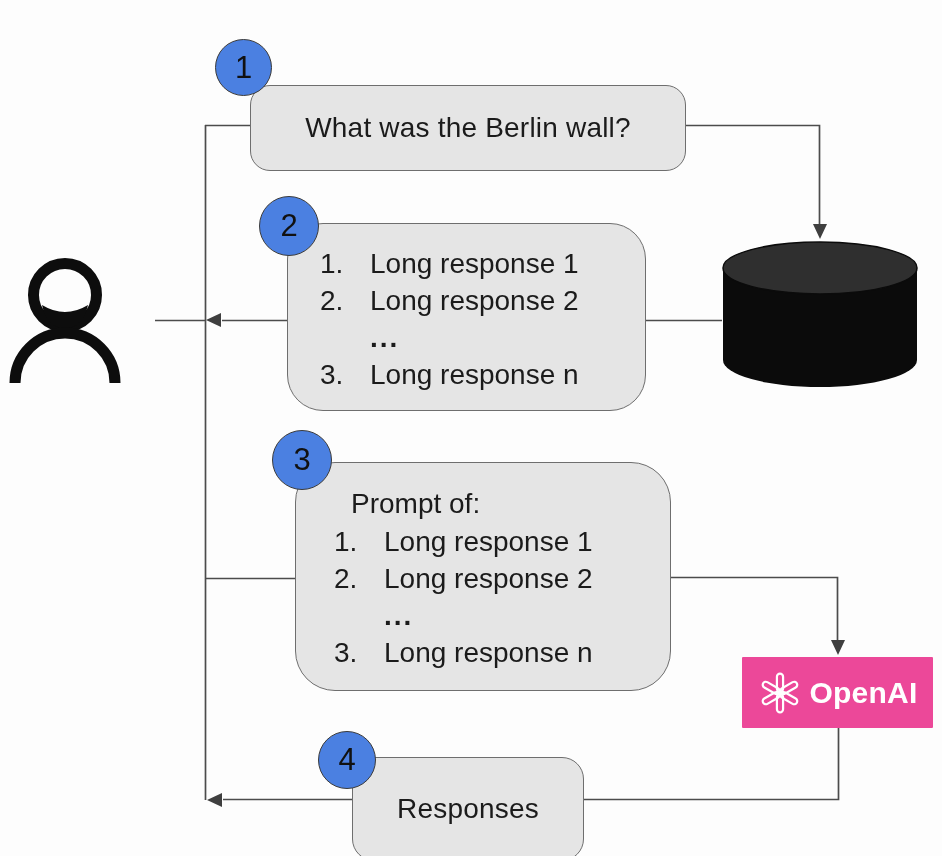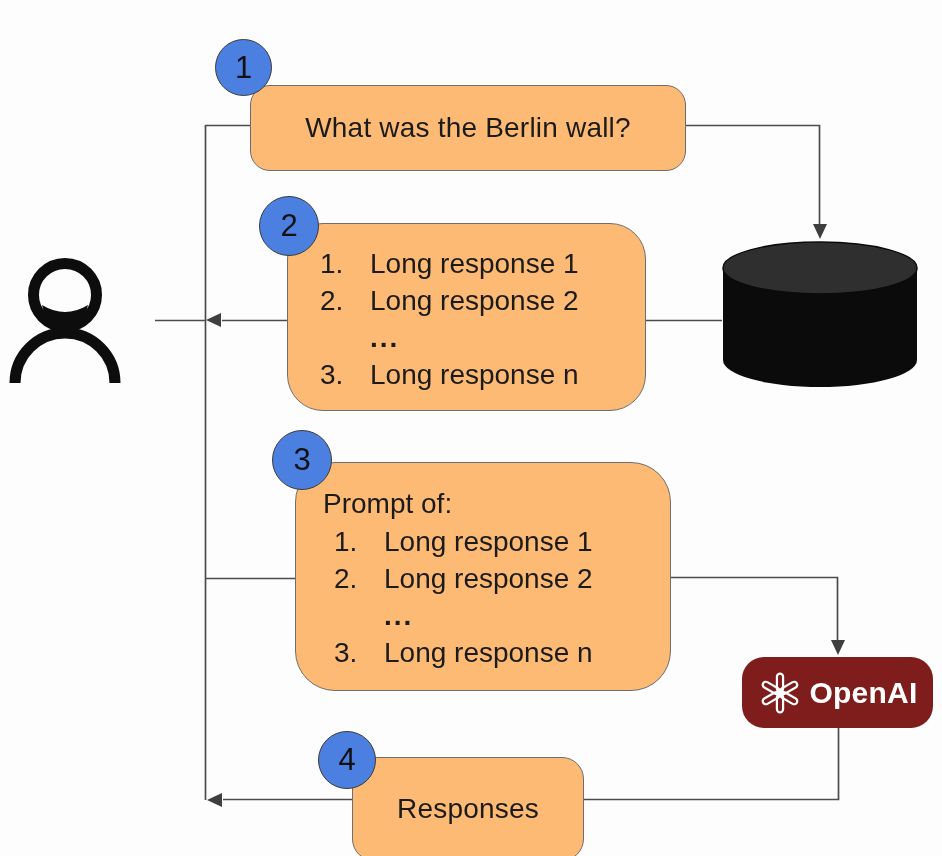--- a/index.html
+++ b/index.html
@@ -7,50 +7,50 @@
     position:relative;
     width:942px;height:856px;
     background:#fdfdfd;
     font-family:"Liberation Sans", sans-serif;
     color:#1b1b1b;
     overflow:hidden;
   }
   #connectors{position:absolute;left:0;top:0;z-index:1;}
   .node{position:absolute;z-index:2;box-sizing:border-box;}
   .box{
-    background:#fdba74;
+    background:#e5e5e5;
     border:1.6px solid #6e6e6e;
     color:#1b1b1b;
   }
   .box.center{display:flex;align-items:center;justify-content:center;}
   .msg-text{font-size:28px;letter-spacing:0.2px;}
   .badge{
     position:absolute;z-index:3;
     background:#4b80e1;border:1.6px solid #3b3b3b;border-radius:50%;
     display:flex;align-items:center;justify-content:center;
     font-size:31px;color:#111111;
   }
   .row{display:flex;line-height:37px;font-size:28px;}
   .row .m{flex:0 0 50px;padding-left:32px;}
   .row .t{white-space:nowrap;}
   .row.dots .t{font-weight:700;letter-spacing:2px;}
   #box3 .row .m{padding-left:38px;}
-  .list-title{padding-left:27px;line-height:38px;font-size:28px;white-space:nowrap;}
+  .list-title{padding-left:27px;line-height:38px;font-size:28px;white-space:nowrap;margin-left:28px;}
   
   #pinecone{left:722px;top:241px;width:196px;height:147px;}
   #pinecone .cyl{position:absolute;left:0;top:0;}
   #pinecone .logo-row{
     position:absolute;left:0;right:0;top:58px;height:46px;
     display:flex;align-items:center;justify-content:center;gap:7px;
   }
   #pinecone .logo-label{color:#ffffff;font-size:31px;font-weight:700;letter-spacing:0.2px;}
   
   #openai{
     left:742px;top:657px;width:191px;height:71px;
-    background:#7f1d1d;border-radius:22px;
+    background:#ec4899;border-radius:1px;
     display:flex;align-items:center;justify-content:center;gap:8px;
   }
   #openai .logo-label{color:#ffffff;font-size:30px;font-weight:700;letter-spacing:0.2px;}
   
   #box1{left:250px;top:85px;width:436px;height:86px;border-radius:20px;}
   #badge1{left:215px;top:39px;width:55px;height:55px;}
   #box2{left:287px;top:223px;width:359px;height:188px;border-radius:36px;padding-top:21px;}
   #badge2{left:259px;top:196px;width:58px;height:58px;}
   #box3{left:295px;top:462px;width:376px;height:229px;border-radius:40px;padding-top:22px;}
   #badge3{left:272px;top:430px;width:58px;height:58px;}

